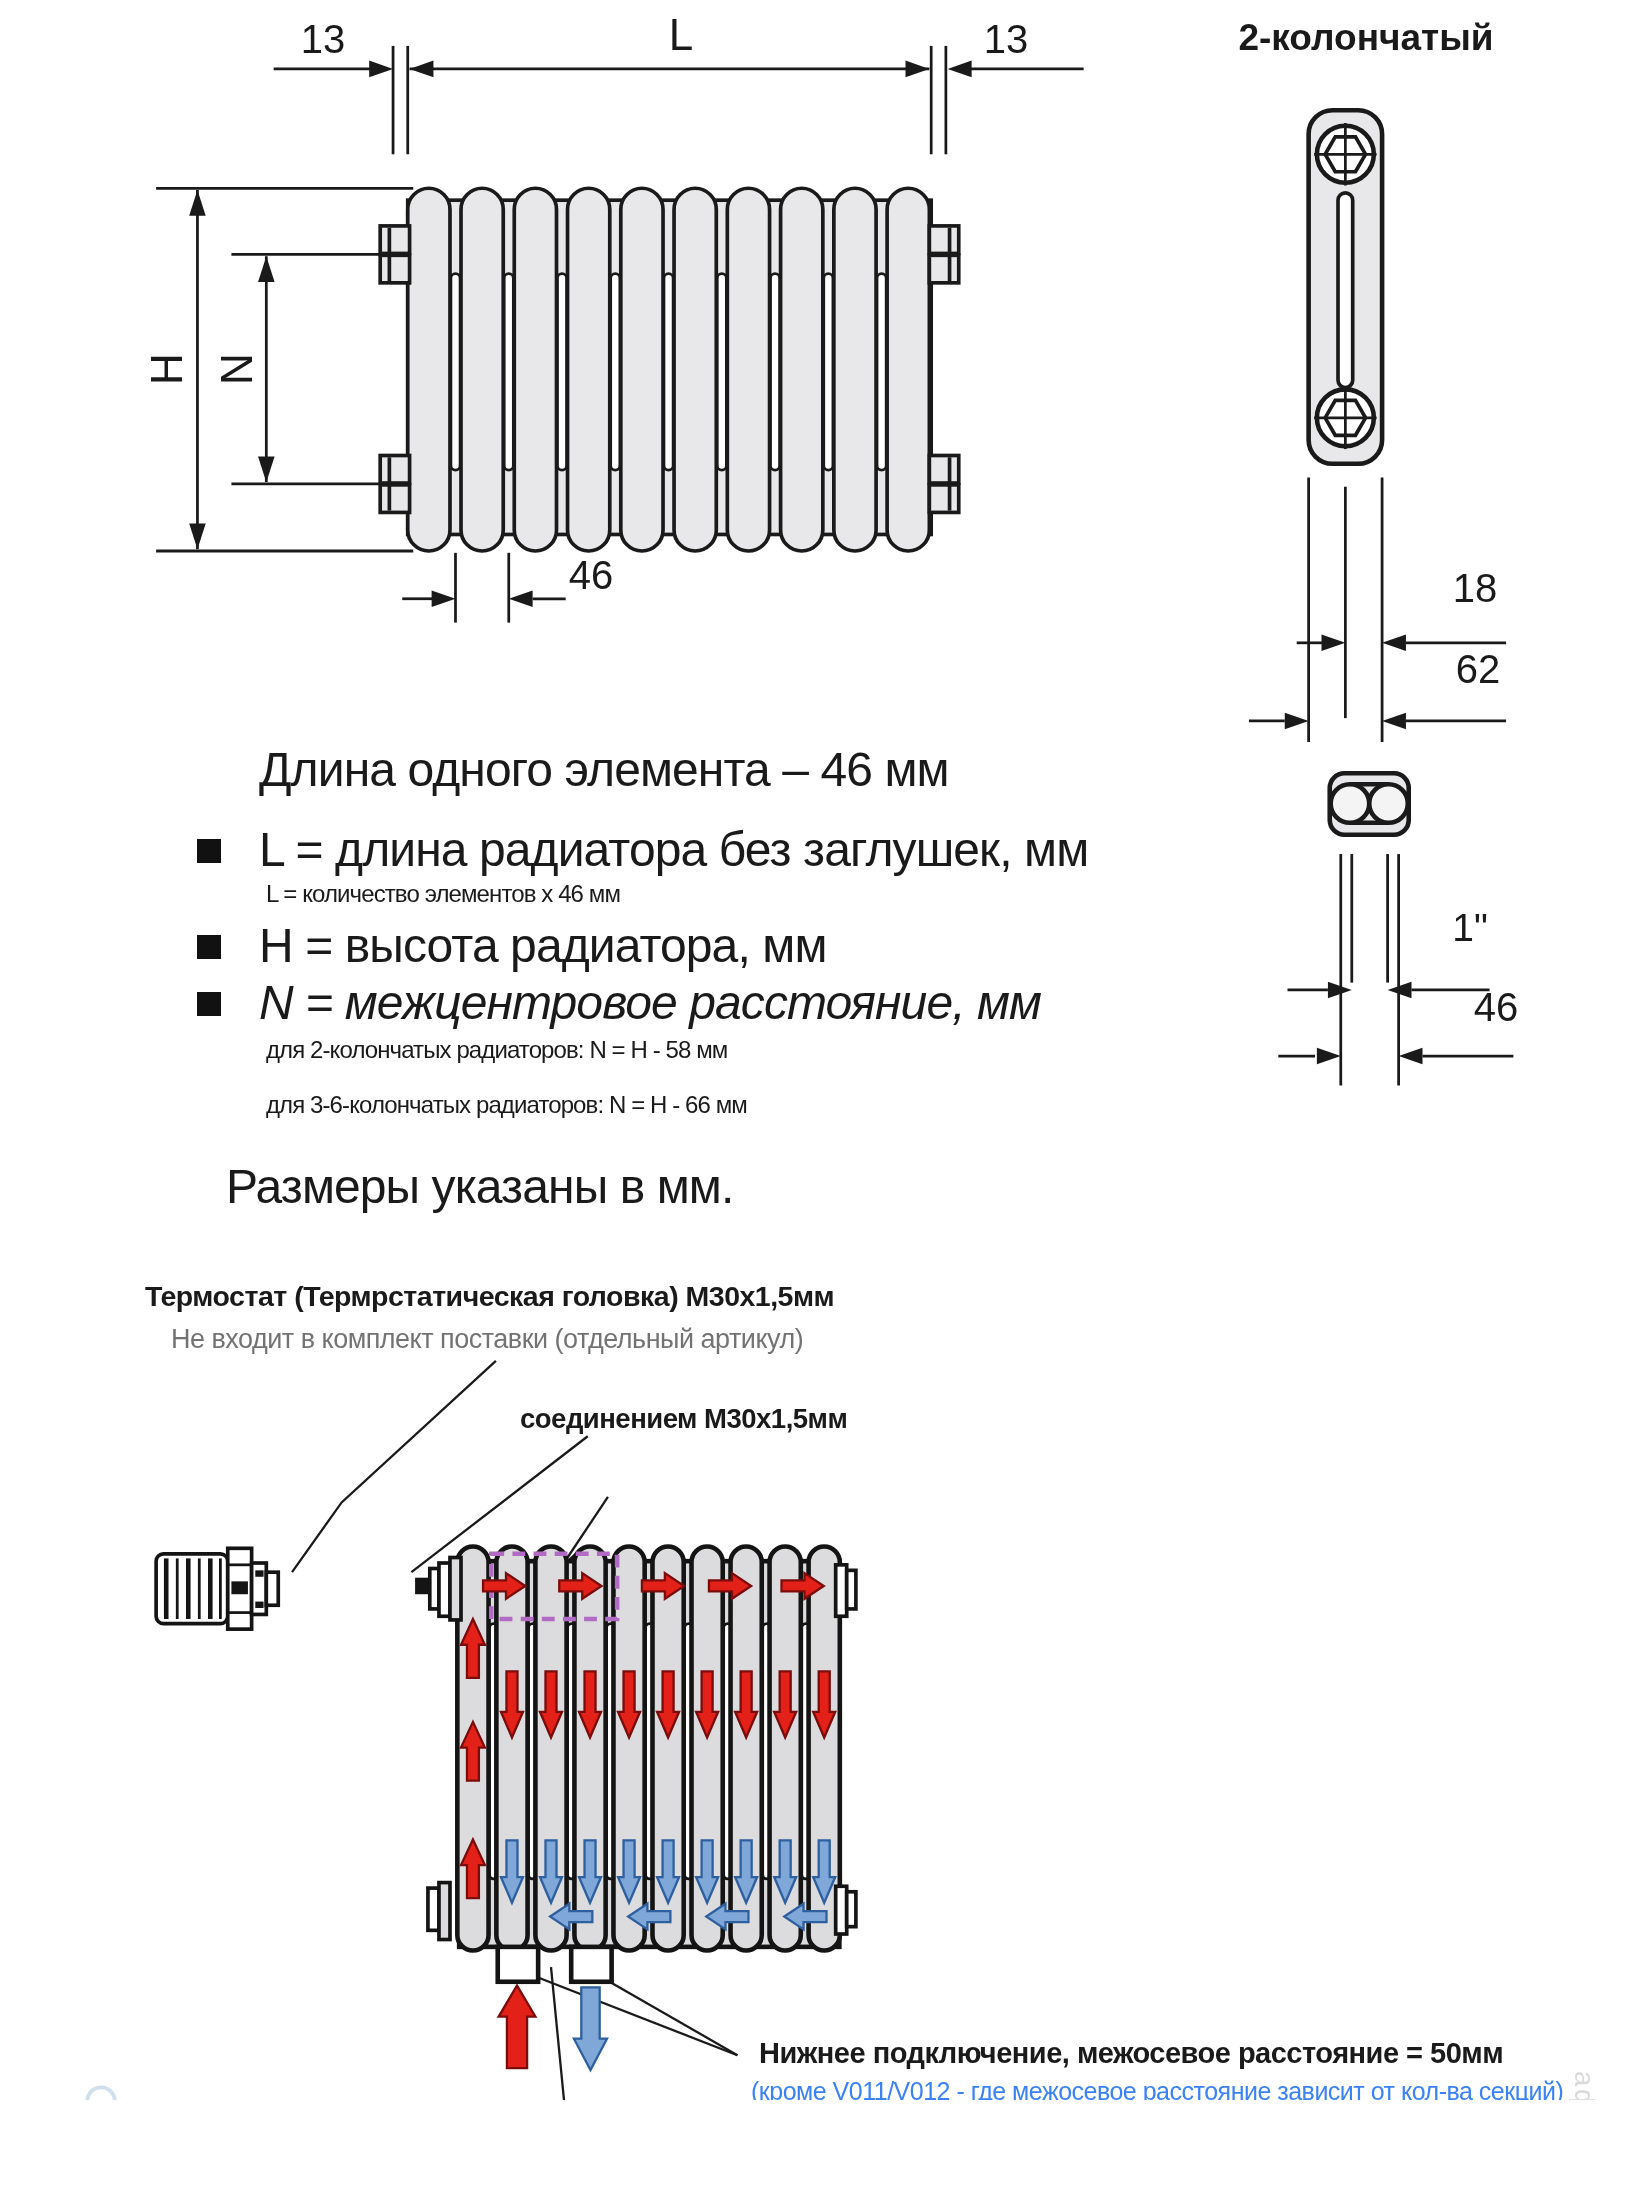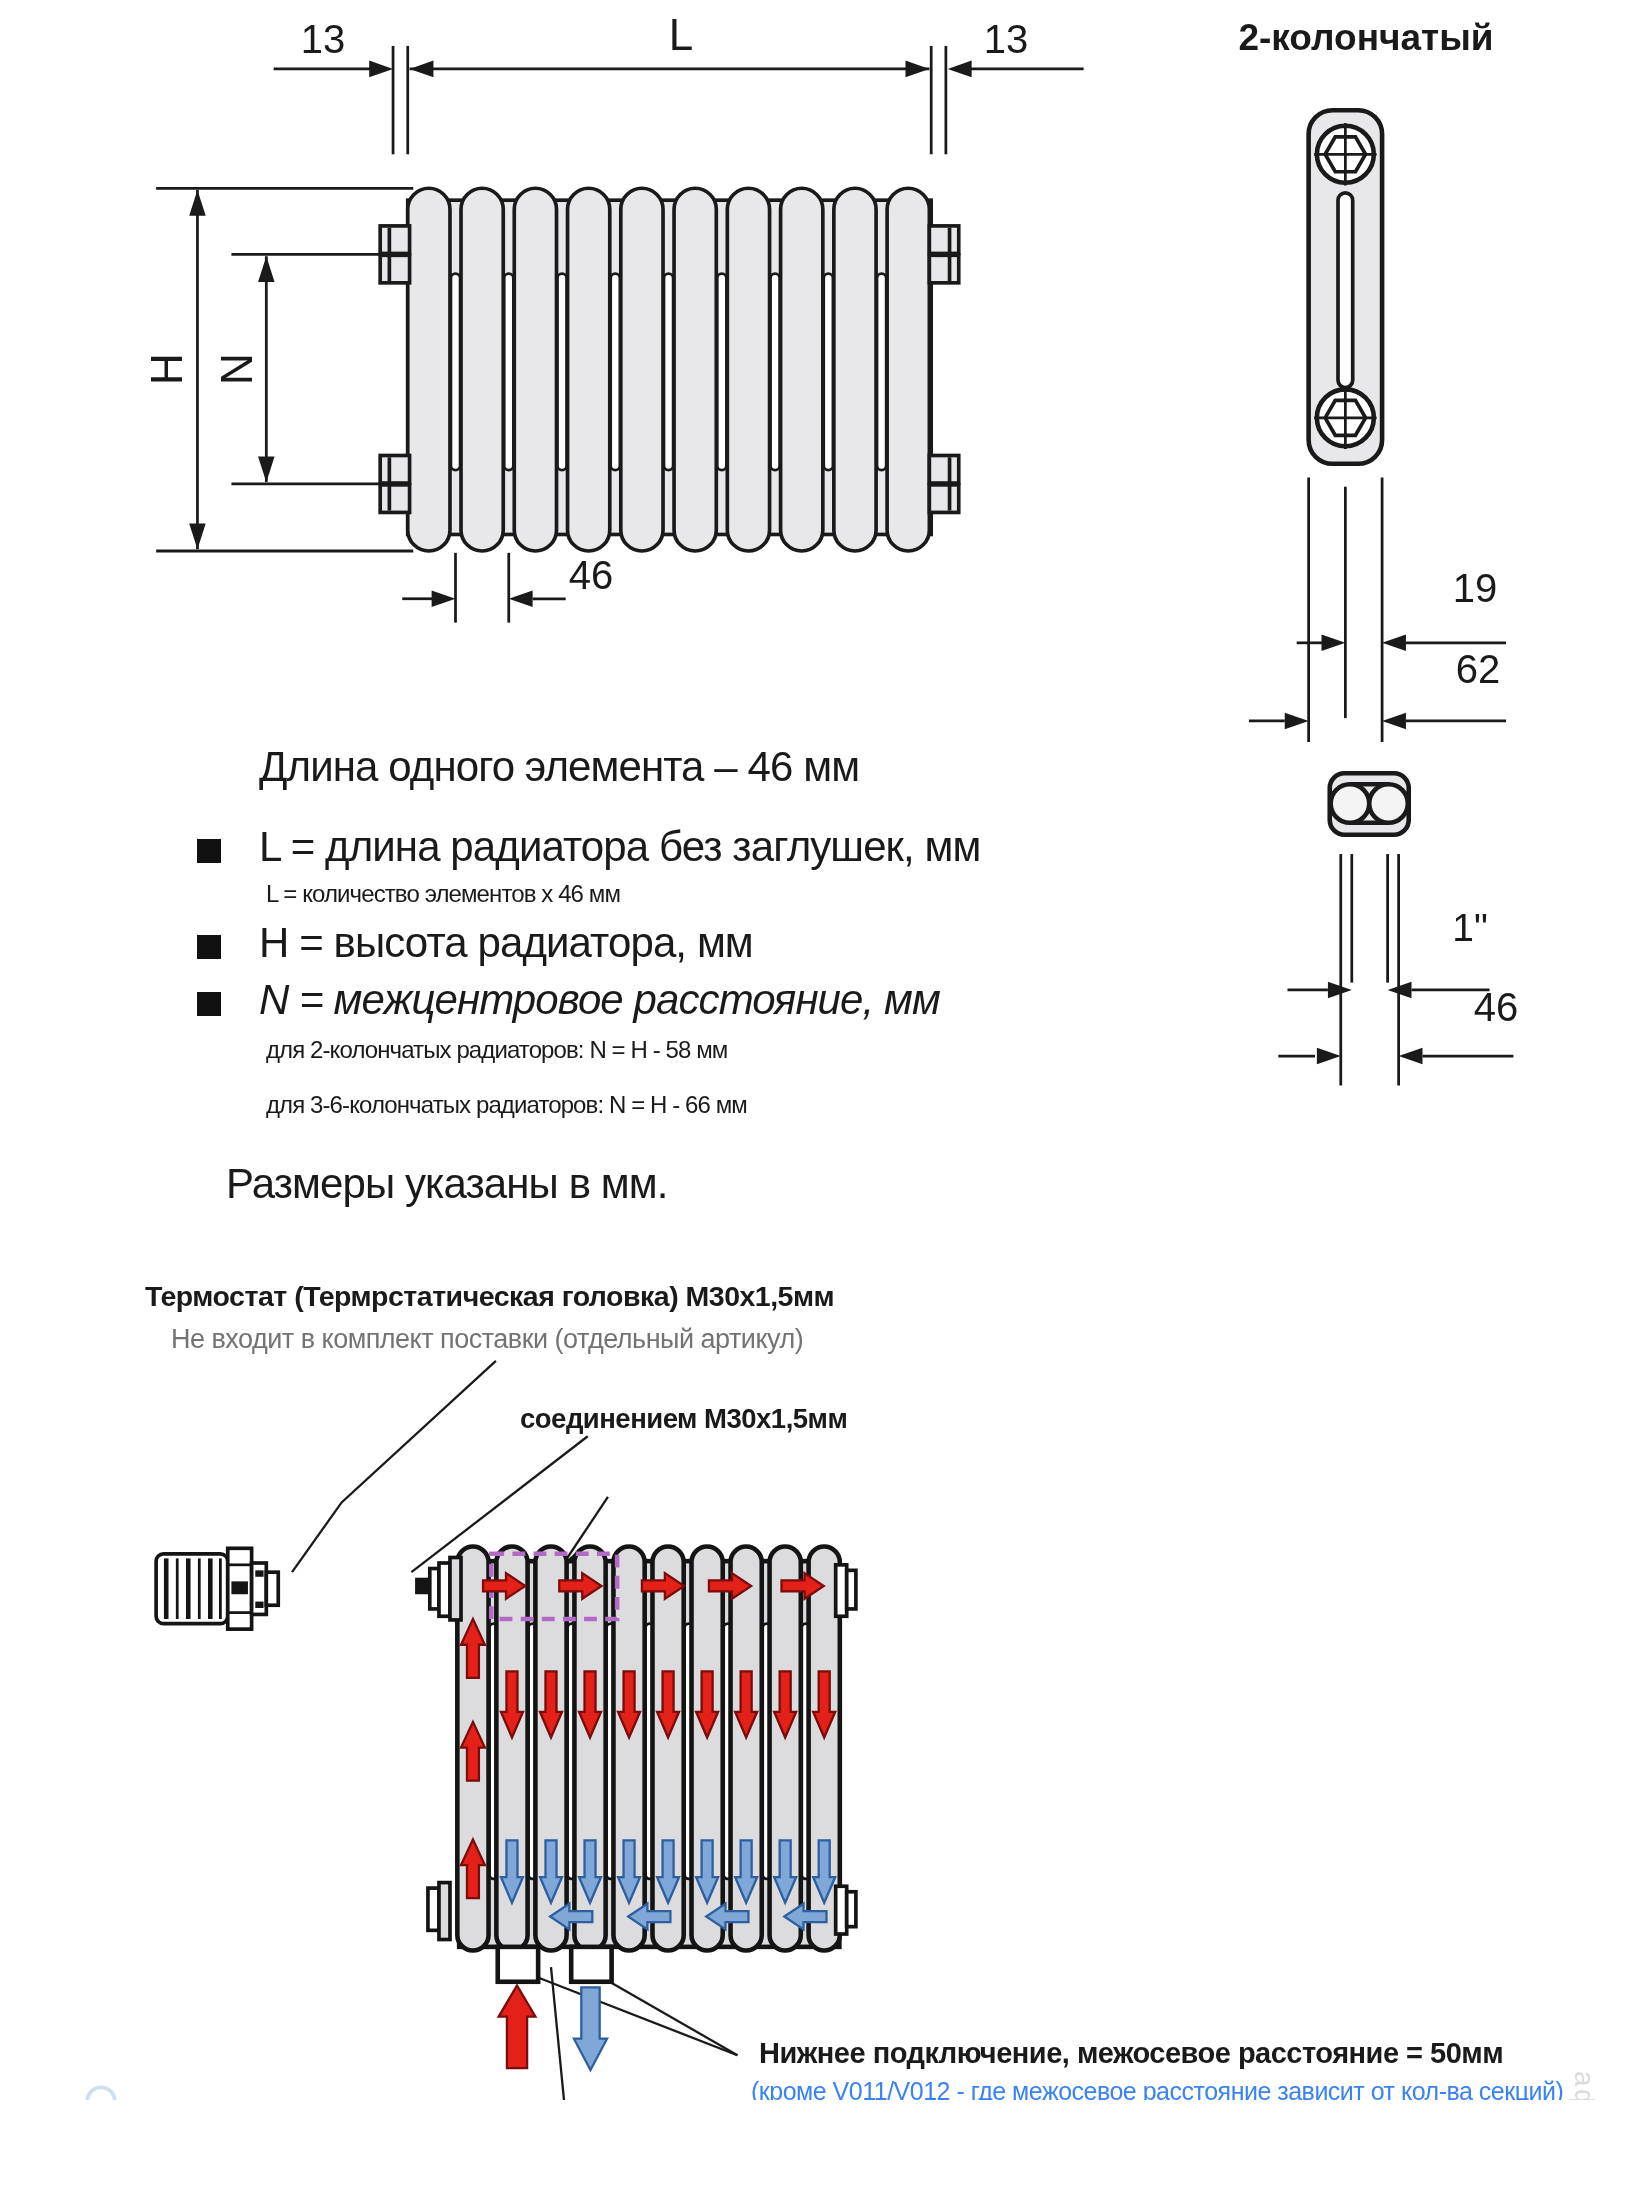--- a/index.html
+++ b/index.html
@@ -3,21 +3,21 @@
 <meta charset="utf-8">
 <style>
   html,body{margin:0;padding:0;background:#fff;}
   #stage{position:relative;width:1653px;height:2100px;background:#ffffff;overflow:hidden;
          font-family:"Liberation Sans",sans-serif;color:#1a1a1a;}
   #art{position:absolute;left:0;top:0;width:1653px;height:2204px;}
   .lbl{position:absolute;white-space:nowrap;color:#1a1a1a;line-height:1;}
   .ctr{transform:translate(-50%,-50%);}
   .rot{transform:translate(-50%,-50%) rotate(-90deg);}
   .dim{font-size:40px;}
-  .spec-big{font-size:42px;letter-spacing:-0.9px;}
+  .spec-big{font-size:48px;letter-spacing:-0.9px;}
   .spec-small{font-size:24px;letter-spacing:-0.9px;}
   .bullet{position:absolute;width:24px;height:24px;background:#111;}
   .annot{font-size:27.5px;font-weight:bold;letter-spacing:-0.5px;}
   .red-note{font-size:27px;color:#737373;letter-spacing:-0.5px;}
   .gray-note{font-size:25px;color:#3b82f6;letter-spacing:-0.5px;}
   .big-annot{font-size:29px;font-weight:bold;letter-spacing:-0.5px;}
   .side-title{font-size:37px;font-weight:bold;}
   .wm-vert{position:absolute;left:1600px;top:2071px;color:#d3d3d3;opacity:.85;font-size:27.5px;
            letter-spacing:2.8px;transform:rotate(90deg);transform-origin:left top;}
 </style>
@@ -305,21 +305,21 @@
 </svg>
 
   <div class="lbl dim ctr" style="left:323px;top:39px;">13</div>
   <div class="lbl dim ctr" style="left:681px;top:35px;font-size:44px;">L</div>
   <div class="lbl dim ctr" style="left:1006px;top:39px;">13</div>
   <div class="lbl dim rot" style="left:167px;top:369px;font-size:44px;">H</div>
   <div class="lbl dim rot" style="left:237px;top:369px;font-size:44px;">N</div>
   <div class="lbl dim ctr" style="left:591px;top:575px;">46</div>
 
   <div class="lbl side-title ctr" style="left:1366px;top:37px;">2-колончатый</div>
-  <div class="lbl dim ctr" style="left:1475px;top:588px;">19</div>
+  <div class="lbl dim ctr" style="left:1475px;top:588px;">18</div>
   <div class="lbl dim ctr" style="left:1478px;top:669px;">62</div>
   <div class="lbl dim ctr" style="left:1470px;top:927px;font-size:39px;">1"</div>
   <div class="lbl dim ctr" style="left:1496px;top:1007px;">46</div>
 
   <div class="lbl spec-big" style="left:259px;top:746px;">Длина одного элемента – 46 мм</div>
   <div class="bullet" style="left:197px;top:839px;"></div>
   <div class="lbl spec-big" style="left:259px;top:826px;">L = длина радиатора без заглушек, мм</div>
   <div class="lbl spec-small" style="left:266px;top:882px;">L = количество элементов x 46 мм</div>
   <div class="bullet" style="left:197px;top:935px;"></div>
   <div class="lbl spec-big" style="left:259px;top:922px;">H = высота радиатора, мм</div>

